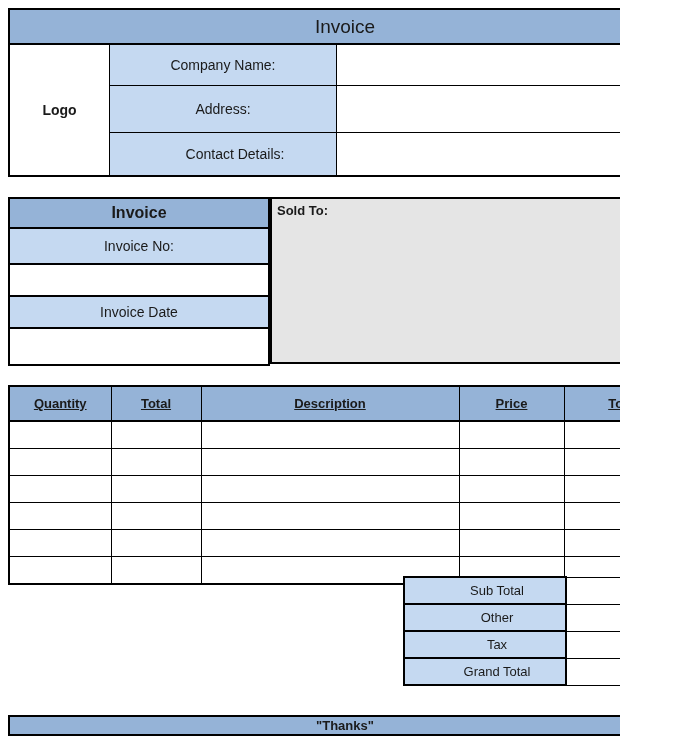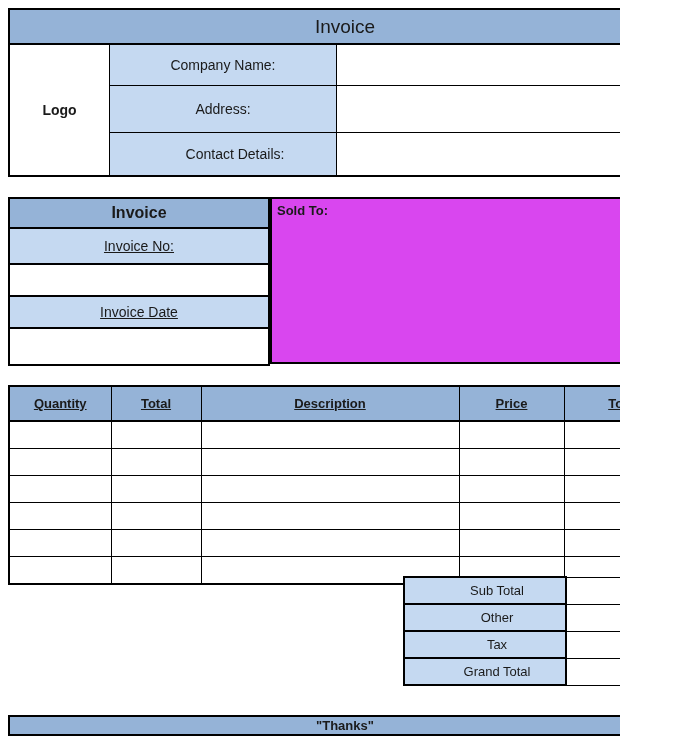--- a/index.html
+++ b/index.html
@@ -58,33 +58,33 @@
   }
   .inv-panel .inv-title{
     height:30px;flex:0 0 30px;background:var(--header-blue);
     border-bottom:2px solid var(--border);box-sizing:border-box;
     display:flex;align-items:center;justify-content:center;
     font-weight:700;font-size:16px;
   }
   .inv-panel .inv-label{
     background:var(--label-blue);
     border-bottom:2px solid var(--border);box-sizing:border-box;
-    display:flex;align-items:center;justify-content:center;font-size:14px;text-decoration:underline;
+    display:flex;align-items:center;justify-content:center;font-size:14px;
   }
   .inv-panel .row-a{flex:0 0 36px;}
   .inv-panel .row-b{flex:0 0 32px;}
   .inv-panel .inv-blank{
     background:#fff;border-bottom:2px solid var(--border);box-sizing:border-box;
   }
   .inv-panel .inv-blank.final{border-bottom:0;flex:1 1 auto;}
   
   .sold-to{
     position:absolute;left:270px;top:197px;width:412px;height:167px;
     box-sizing:border-box;border:2px solid var(--border);
-    background:#d946ef;padding:2px 5px;
+    background:#e5e5e5;padding:2px 5px;
   }
   .sold-to .sold-to-label{font-weight:700;font-size:13px;}
   
   table{border-collapse:collapse;}
   .items{
     position:absolute;left:8px;top:385px;width:674px;
     border:2px solid var(--border);table-layout:fixed;text-decoration:underline;
   }
   .items col.c-qty{width:102px;}
   .items col.c-unit{width:90px;}

